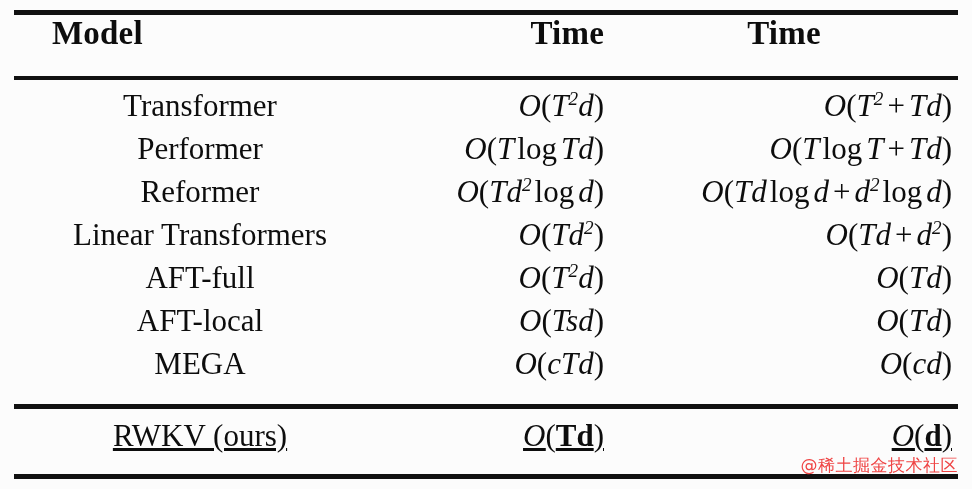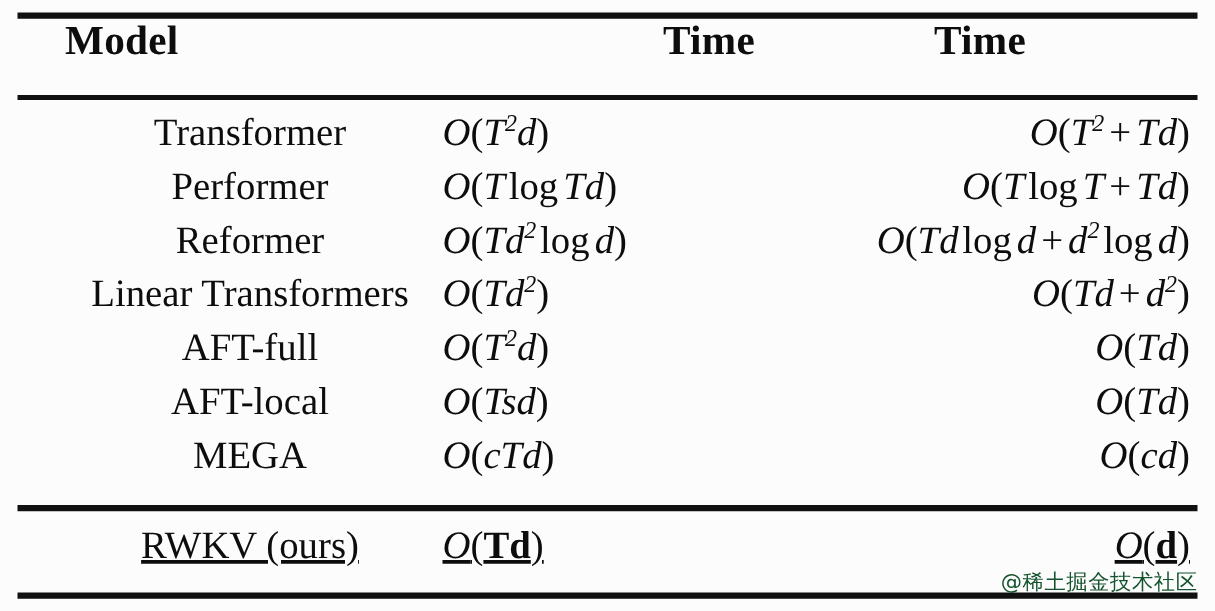--- a/index.html
+++ b/index.html
@@ -71,21 +71,21 @@
   .data-row td {
     height: 43px;
     font-size: 31px;
   }
   .cell-model {
     text-align: center;
     padding-left: 22px !important;
     white-space: nowrap;
   }
   .cell-time {
-    text-align: left;
+    text-align: right;
     padding-right: 12px !important;
     white-space: nowrap;
   }
   .cell-space {
     text-align: right;
     padding-right: 44px !important;
     white-space: nowrap;
   }
 
   
@@ -116,21 +116,21 @@
   }
   .math .thin { letter-spacing: 0; padding-left: 3px; }
 
   
   .watermark {
     position: absolute;
     right: 14px;
     top: 454px;
     font-family: "DejaVu Sans", sans-serif;
     font-size: 17px;
-    color: #14532d;
+    color: #ef4444;
     letter-spacing: 0.5px;
     white-space: nowrap;
     user-select: none;
   }
 </style>
 </head>
 <body>
 
 <div id="table-figure">
 

